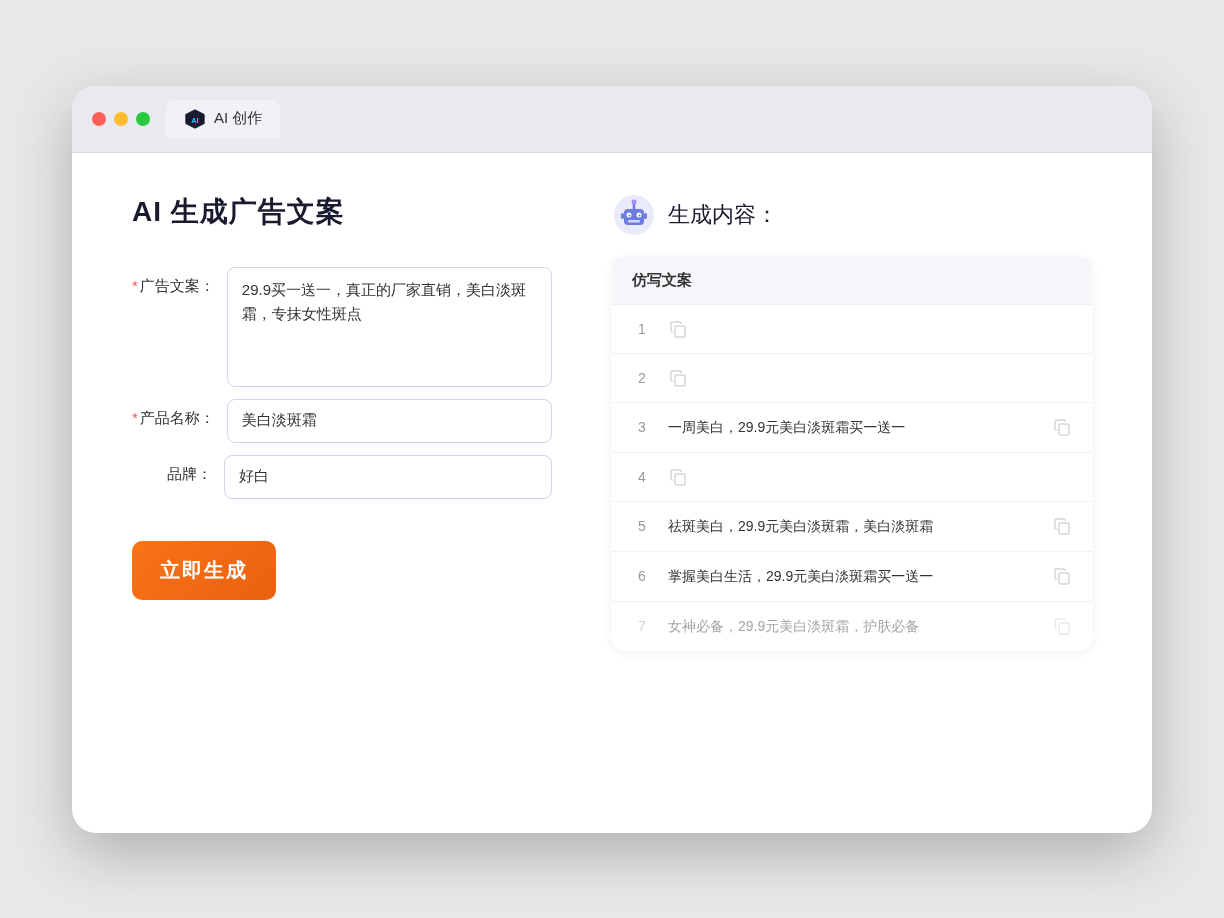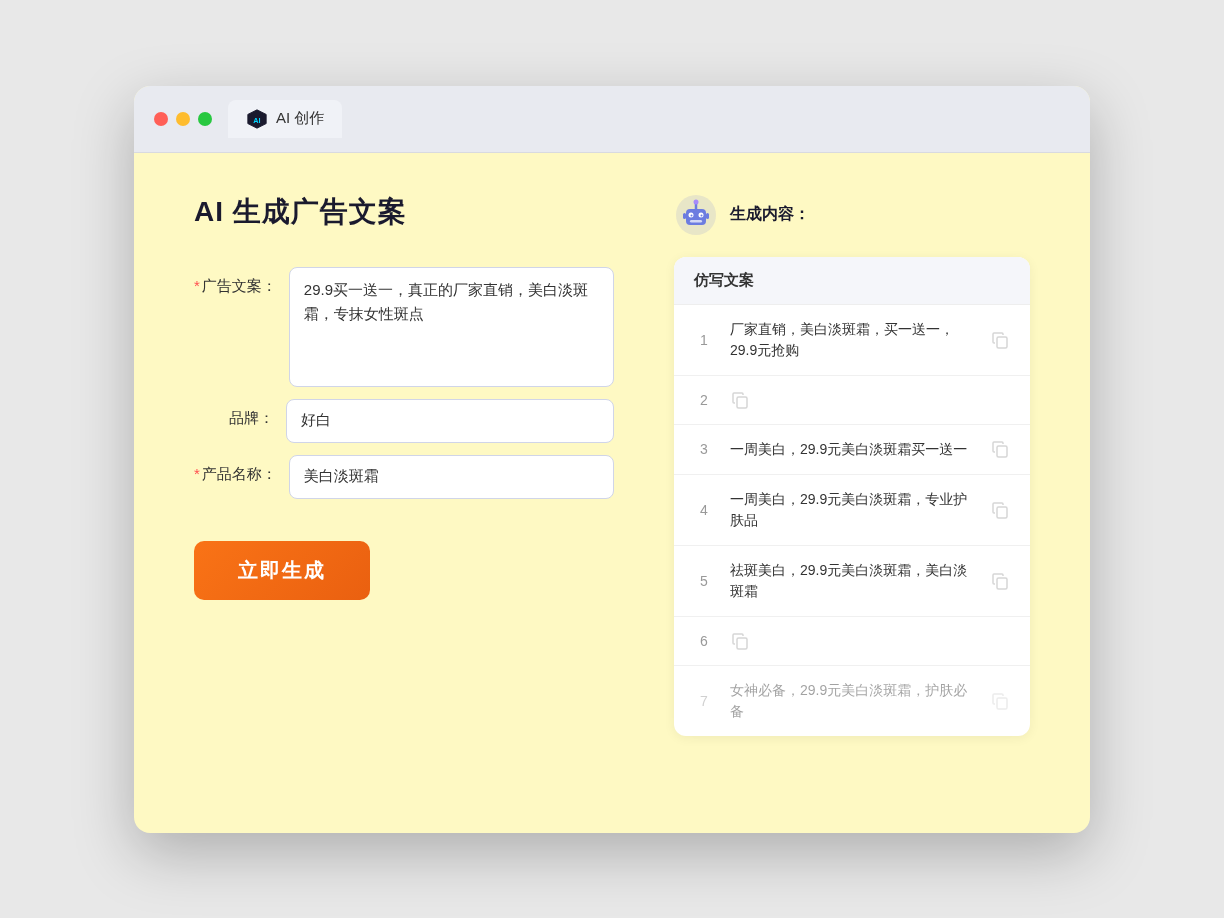--- a/index.html
+++ b/index.html
@@ -7,23 +7,23 @@
     body {
       background: #e8e8e8;
       display: flex;
       justify-content: center;
       align-items: center;
       min-height: 100vh;
       font-family: -apple-system, "PingFang SC", "Microsoft YaHei", sans-serif;
     }
 
     .browser-window {
-      width: 956px;
-      background: #fef9c3;
-      border-radius: 16px;
+      width: 1080px;
+      background: #ffffff;
+      border-radius: 24px;
       box-shadow: 0 20px 60px rgba(0,0,0,0.25);
       overflow: hidden;
     }
 
     .browser-titlebar {
       background: #e8eaf0;
       padding: 14px 20px;
       display: flex;
       align-items: center;
       gap: 16px;
@@ -123,21 +123,21 @@
 
     .form-text-input {
       height: 44px;
     }
 
     .generate-btn {
       background: linear-gradient(135deg, #f97316, #ea6010);
       color: #fff;
       border: none;
       border-radius: 10px;
-      padding: 16px 44px;
+      padding: 16px 28px;
       font-size: 20px;
       font-weight: 600;
       cursor: pointer;
       margin-top: 30px;
       letter-spacing: 2px;
       font-family: inherit;
     }
 
     
     .right-panel {
@@ -150,22 +150,22 @@
       gap: 12px;
       margin-bottom: 20px;
     }
 
     .robot-icon {
       width: 44px;
       height: 44px;
     }
 
     .result-title {
-      font-size: 16px;
-      font-weight: 700;
+      font-size: 22px;
+      font-weight: 400;
       color: #1a1a2e;
     }
 
     .result-table {
       background: #fff;
       border-radius: 12px;
       overflow: hidden;
       box-shadow: 0 2px 12px rgba(0,0,0,0.06);
     }
 
@@ -246,31 +246,31 @@
       <div class="form-group">
         <label class="form-label">
           <span class="required-star">*</span><span>广告文案：</span>
         </label>
         <textarea class="form-input form-textarea" style="">29.9买一送一，真正的厂家直销，美白淡斑霜，专抹女性斑点</textarea>
       </div>
 
       
       <div class="form-group">
         <label class="form-label">
+          <span class="required-star">*</span><span>产品名称：</span>
+        </label>
+        <input type="text" class="form-input form-text-input" value="美白淡斑霜" style="">
+      </div>
+
+      
+      <div class="form-group">
+        <label class="form-label">
           <span>品牌：</span>
         </label>
         <input type="text" class="form-input form-text-input" value="好白" style="">
-      </div>
-
-      
-      <div class="form-group">
-        <label class="form-label">
-          <span class="required-star">*</span><span>产品名称：</span>
-        </label>
-        <input type="text" class="form-input form-text-input" value="美白淡斑霜" style="">
       </div>
 
       <button class="generate-btn">立即生成</button>
     </div>
 
     <div class="right-panel">
       <div class="result-header">
 
         <svg class="robot-icon" viewBox="0 0 44 44" fill="none" xmlns="http://www.w3.org/2000/svg">
           <circle cx="22" cy="22" r="20" fill="#6c7ce0" opacity="0.15"></circle>
@@ -291,21 +291,20 @@
           <rect x="32" y="20" width="3" height="6" rx="1.5" fill="#6c7ce0"></rect>
         </svg>
         <span class="result-title">生成内容：</span>
       </div>
 
       <div class="result-table">
         <div class="result-table-header">仿写文案</div>
 
         <div class="result-row">
           <span class="result-num">1</span>
-          <span class="result-text">厂家直销，美白淡斑霜，买一送一，29.9元抢购</span>
           <svg class="copy-icon" viewBox="0 0 20 20" fill="none" xmlns="http://www.w3.org/2000/svg">
             <rect x="7" y="7" width="10" height="11" rx="1.5" stroke="#999" stroke-width="1.5"></rect>
             <path d="M5 13H4a1 1 0 01-1-1V4a1 1 0 011-1h8a1 1 0 011 1v1" stroke="#999" stroke-width="1.5"></path>
           </svg>
         </div>
 
         <div class="result-row">
           <span class="result-num">2</span>
           <svg class="copy-icon" viewBox="0 0 20 20" fill="none">
             <rect x="7" y="7" width="10" height="11" rx="1.5" stroke="#999" stroke-width="1.5"></rect>
@@ -317,38 +316,38 @@
           <span class="result-num">3</span>
           <span class="result-text">一周美白，29.9元美白淡斑霜买一送一</span>
           <svg class="copy-icon" viewBox="0 0 20 20" fill="none">
             <rect x="7" y="7" width="10" height="11" rx="1.5" stroke="#999" stroke-width="1.5"></rect>
             <path d="M5 13H4a1 1 0 01-1-1V4a1 1 0 011-1h8a1 1 0 011 1v1" stroke="#999" stroke-width="1.5"></path>
           </svg>
         </div>
 
         <div class="result-row">
           <span class="result-num">4</span>
-          <span class="result-text">一周美白，29.9元美白淡斑霜，专业护肤品</span>
           <svg class="copy-icon" viewBox="0 0 20 20" fill="none">
             <rect x="7" y="7" width="10" height="11" rx="1.5" stroke="#999" stroke-width="1.5"></rect>
             <path d="M5 13H4a1 1 0 01-1-1V4a1 1 0 011-1h8a1 1 0 011 1v1" stroke="#999" stroke-width="1.5"></path>
           </svg>
         </div>
 
         <div class="result-row">
           <span class="result-num">5</span>
           <span class="result-text">祛斑美白，29.9元美白淡斑霜，美白淡斑霜</span>
           <svg class="copy-icon" viewBox="0 0 20 20" fill="none">
             <rect x="7" y="7" width="10" height="11" rx="1.5" stroke="#999" stroke-width="1.5"></rect>
             <path d="M5 13H4a1 1 0 01-1-1V4a1 1 0 011-1h8a1 1 0 011 1v1" stroke="#999" stroke-width="1.5"></path>
           </svg>
         </div>
 
         <div class="result-row">
           <span class="result-num">6</span>
+          <span class="result-text">掌握美白生活，29.9元美白淡斑霜买一送一</span>
           <svg class="copy-icon" viewBox="0 0 20 20" fill="none">
             <rect x="7" y="7" width="10" height="11" rx="1.5" stroke="#999" stroke-width="1.5"></rect>
             <path d="M5 13H4a1 1 0 01-1-1V4a1 1 0 011-1h8a1 1 0 011 1v1" stroke="#999" stroke-width="1.5"></path>
           </svg>
         </div>
 
         <div class="result-row dimmed">
           <span class="result-num">7</span>
           <span class="result-text">女神必备，29.9元美白淡斑霜，护肤必备</span>
           <svg class="copy-icon" viewBox="0 0 20 20" fill="none">

